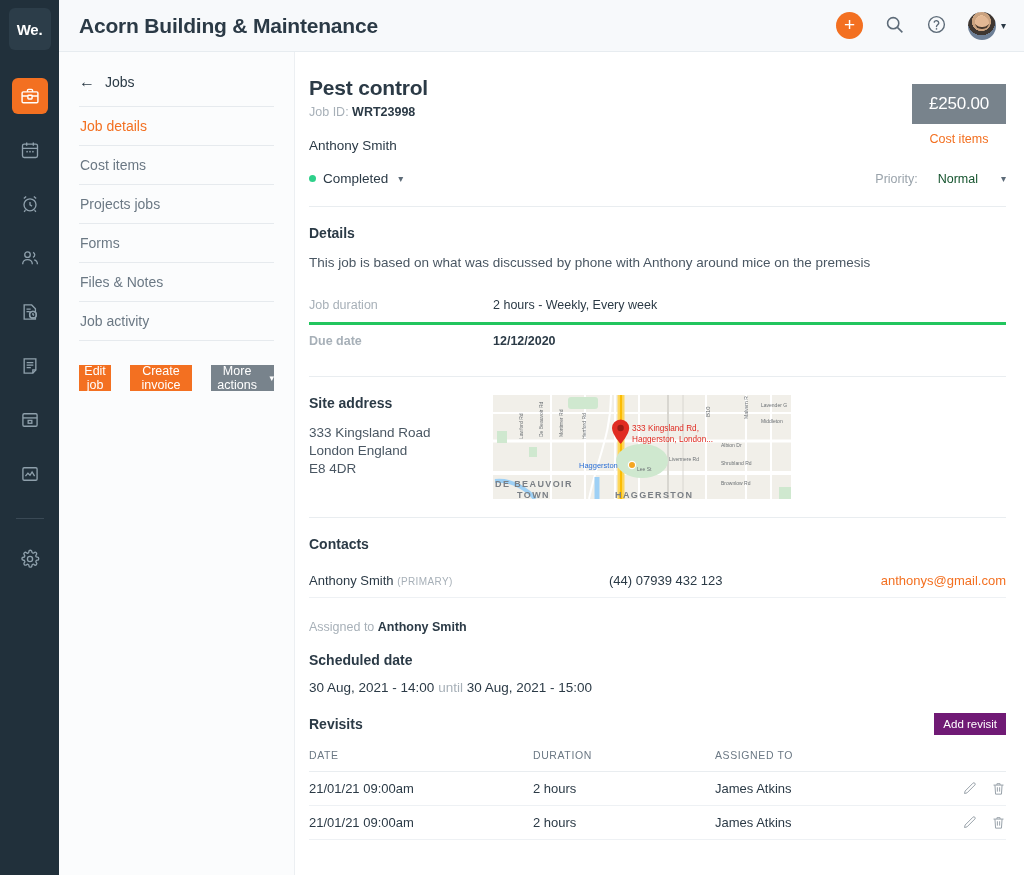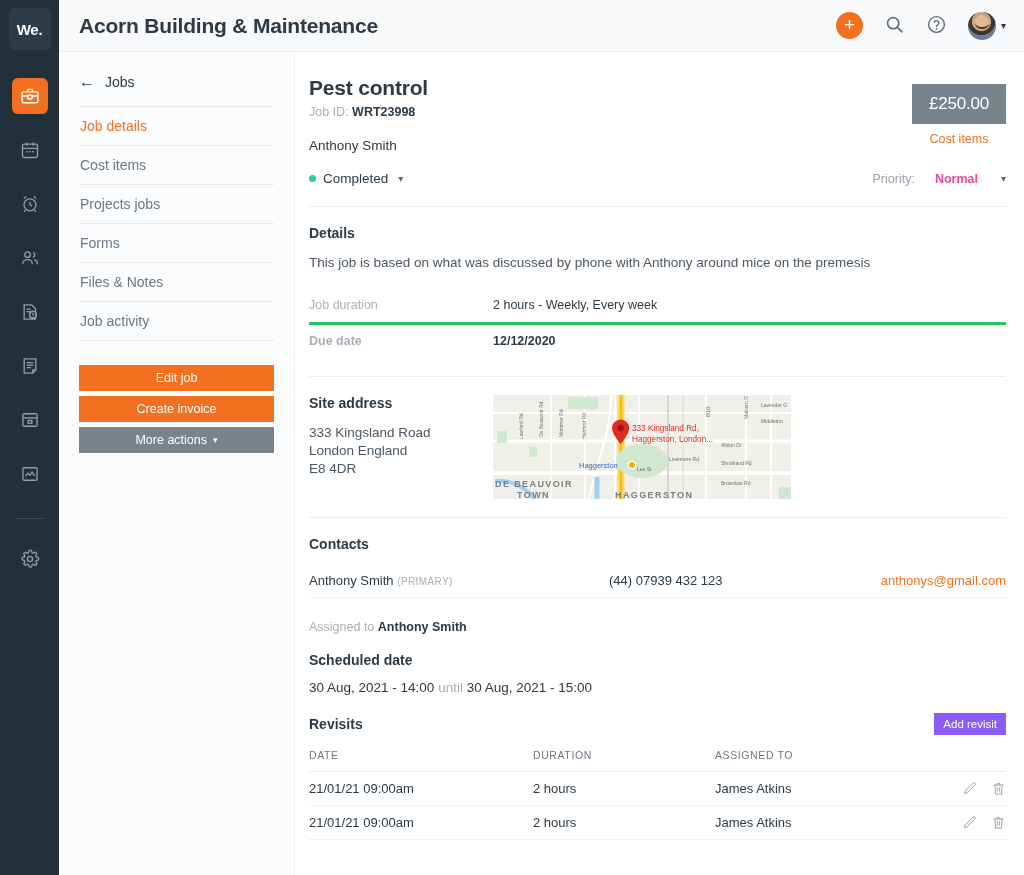--- a/index.html
+++ b/index.html
@@ -92,21 +92,21 @@
   }
   .back-arrow { font-size: 16px; line-height: 1; }
   .navlist { border-top: 1px solid #e6eaee; }
   .navitem {
     font-size: 14px; color: #6b7884;
     padding: 11px 1px 11px 1px;
     border-bottom: 1px solid #e6eaee;
     cursor: pointer;
   }
   .navitem.active { color: #f37021; }
-  .actions { margin-top: 24px; display: flex; flex-direction: column; gap: 5px; }
+  .actions { margin-top: 24px; display: flex; flex-direction: row; gap: 19px; }
   .act-btn {
     height: 26px; border: none; cursor: pointer;
     background: #f37021; color: #ffffff;
     font-size: 12.5px; font-family: inherit;
     display: flex; align-items: center; justify-content: center;
   }
   .act-btn.grey { background: #78838c; gap: 6px; }
   .act-btn .cv { font-size: 9px; }
 
   
@@ -121,21 +121,21 @@
   .job-id b { color: #2b3a46; font-weight: bold; }
   .job-client { font-size: 13.5px; color: #2b3a46; margin-top: 19px; }
   .status-row { display: flex; align-items: center; margin-top: 18px; }
   .status-pill { display: flex; align-items: center; gap: 7px; font-size: 13.5px; cursor: pointer; }
   .dot { width: 7px; height: 7px; border-radius: 50%; background: #2ed08a; display:inline-block; }
   .status-caret { font-size: 10px; color: #5d6b78; margin-left:3px; }
   .priority {
     margin-left: auto; font-size: 12.5px; color: #9aa3ab; cursor: pointer;
     display: flex; align-items: center; gap: 20px;
   }
-  .priority b { color: #ec4899; font-weight: bold; }
+  .priority b { color: #14532d; font-weight: normal; }
 
   .price-col { margin-left: auto; text-align: center; }
   .price-badge {
     background: #78838c; color: #ffffff;
     font-size: 17px; padding: 10px 17px; min-width: 94px;
     text-align: center; letter-spacing: -0.2px;
   }
   .price-link { color: #f37021; font-size: 12.5px; margin-top: 8px; cursor: pointer; }
 
   .hr { height: 1px; background: #e9edf0; margin: 20px 0 0 0; }
@@ -170,21 +170,21 @@
   .cphone { width: 258px; color: #2b3a46; }
   .cmail { color: #f37021; margin-left: auto; text-align: right; cursor: pointer; }
   .assigned { font-size: 12.5px; color: #a7b0b8; margin-top: 22px; }
   .assigned b { color: #2b3a46; font-weight: bold; }
 
   .sched-val { font-size: 13.5px; color: #2b3a46; margin-top: 12px; }
   .sched-val .muted { color: #a7b0b8; }
 
   .revisit-head { display: flex; align-items: center; }
   .add-revisit {
-    margin-left: auto; background: #8b5cf6; color: #fff; border: none;
+    margin-left: auto; background: #701a75; color: #fff; border: none;
     font-size: 11.5px; padding: 5px 9px; cursor: pointer; font-family: inherit;
   }
   .rv-table { margin-top: 14px; }
   .rv-head {
     display: flex; font-size: 10.5px; color: #6b7884; letter-spacing: 0.6px;
     padding-bottom: 10px; border-bottom: 1px solid #e9edf0;
   }
   .rv-row {
     display: flex; align-items: center; font-size: 13px; color: #2b3a46;
     height: 34px; border-bottom: 1px solid #eef1f4;

